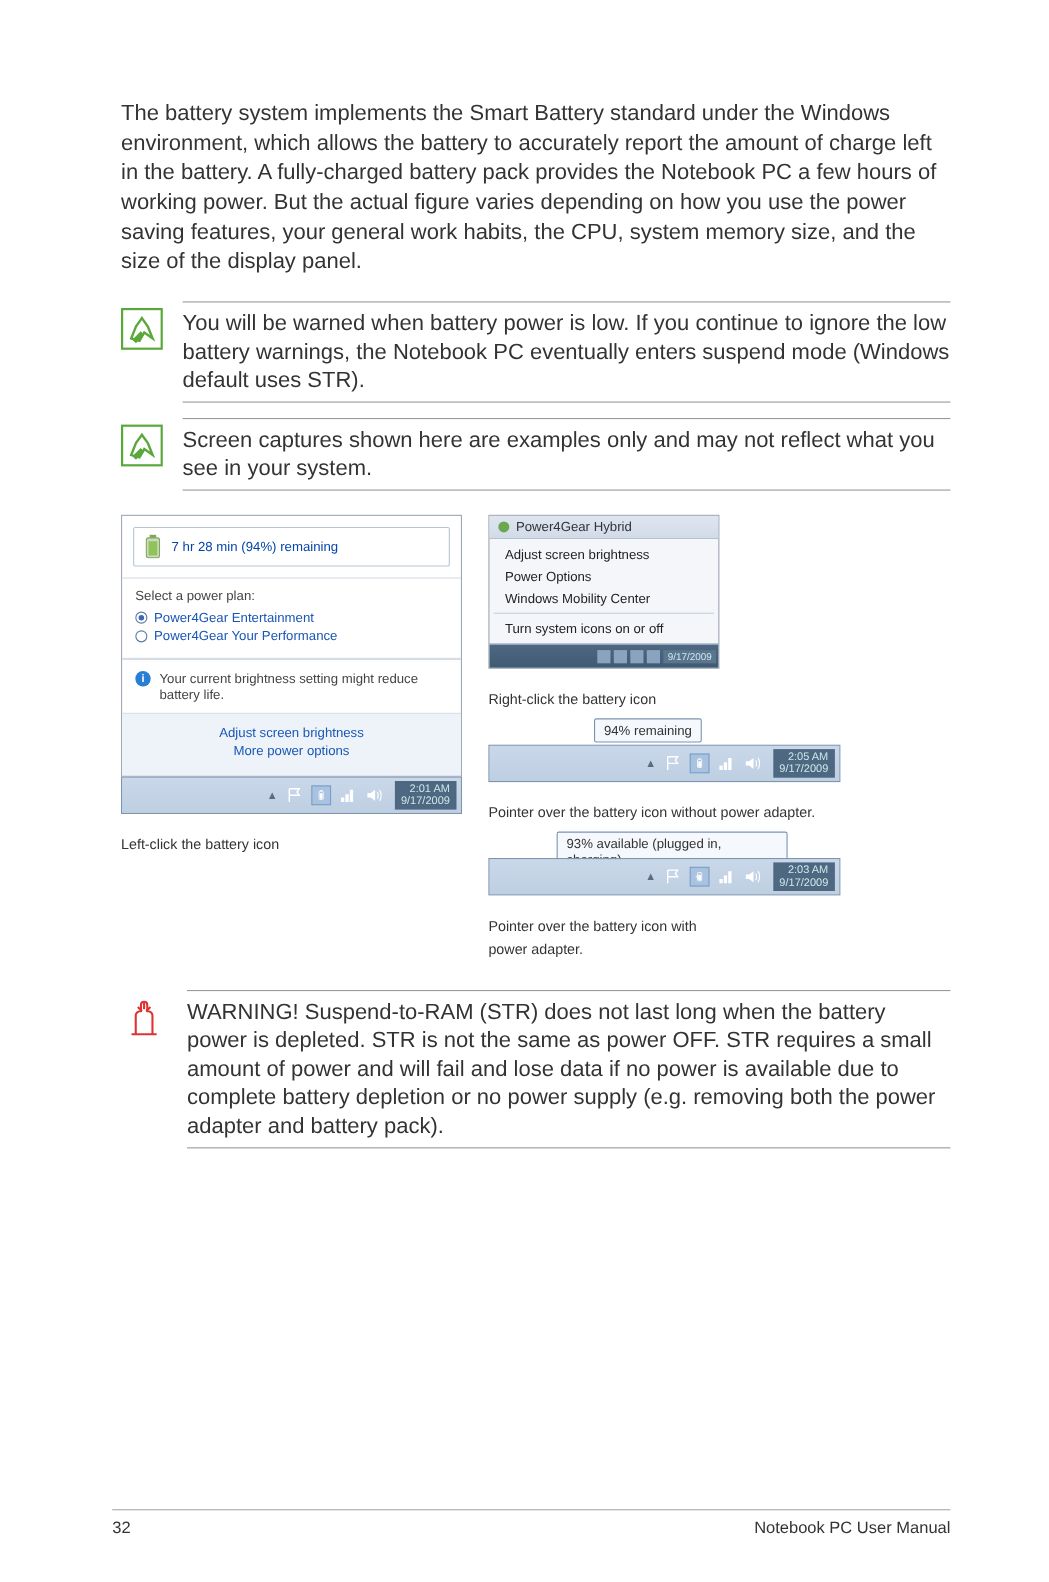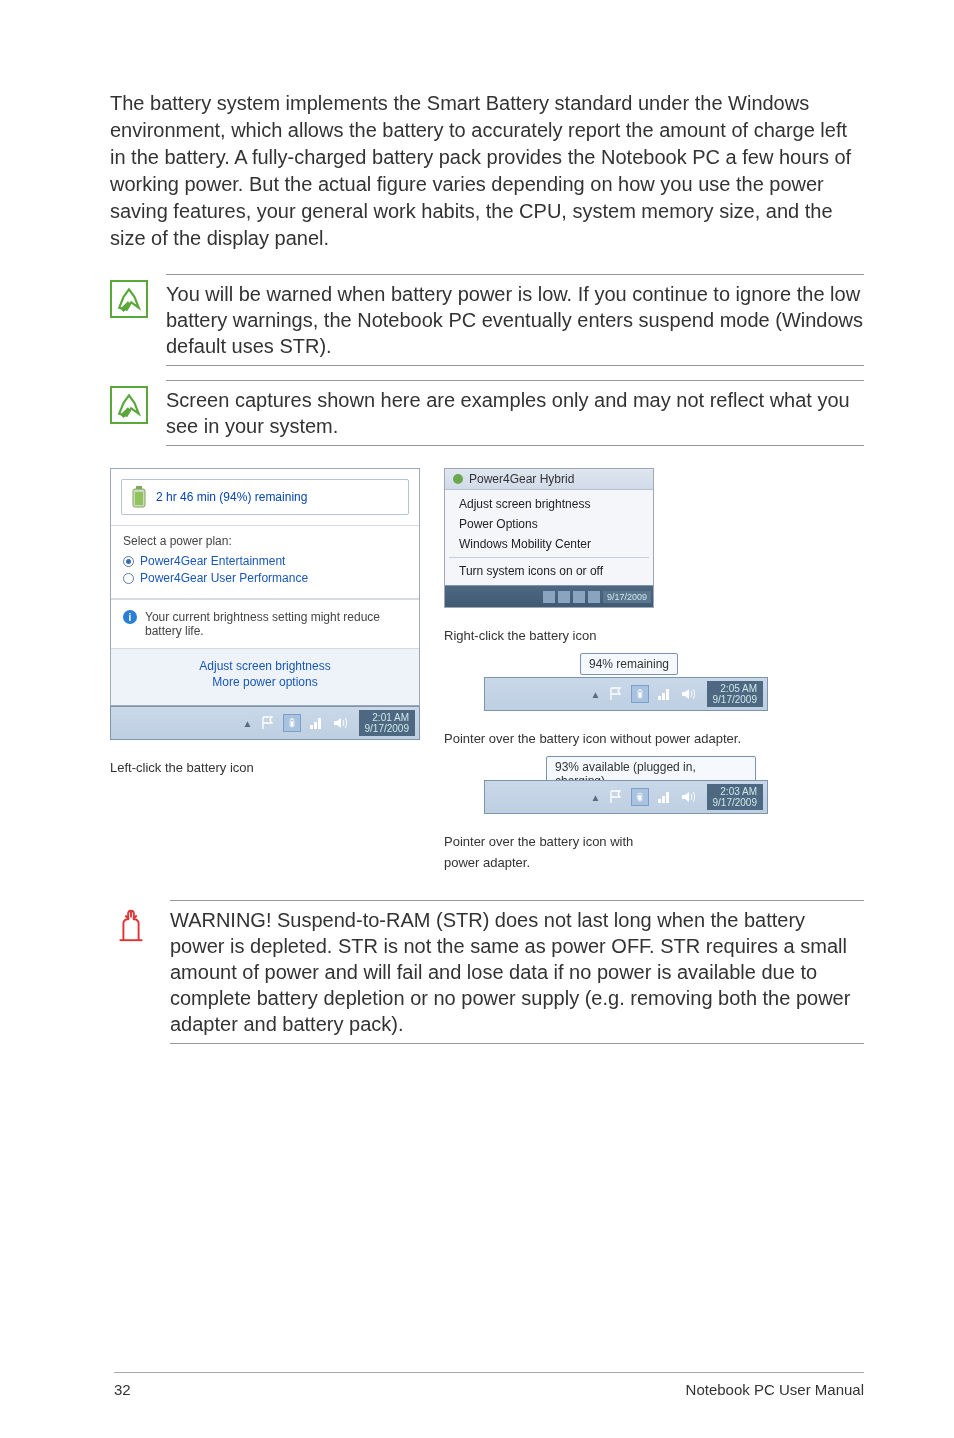--- a/index.html
+++ b/index.html
@@ -187,31 +187,31 @@
   
   .tooltip {
     position: absolute;
     border: 1px solid #7d94b1;
     background: #f5f8fc;
     padding: 3px 8px;
     font-size: 12px;
     color: #333;
     border-radius: 2px;
   }
-  .tray-wrap { position: relative; width: 284px; margin-left: 40px; }
+  .tray-wrap { position: relative; width: 320px; }
   .tray-wrap .tooltip { top: -24px; }
   .tray-wrap.ttp1 .tooltip { left: 96px; }
   .tray-wrap.ttp2 .tooltip { left: 62px; width: 210px; }
 
   .right-col > * { margin-bottom: 6px; }
 
   .footer {
     position: absolute;
     bottom: 40px;
-    left: 114px;
+    left: 102px;
     right: 90px;
     border-top: 1px solid #aaa;
     padding-top: 8px;
     display: flex;
     justify-content: space-between;
     font-size: 15px;
     color: #333;
   }
 </style>
 </head>
@@ -243,32 +243,32 @@
   <div class="screenshots-row">
     <div class="left-col">
       <div class="power-popup">
         <div class="pp-top">
           <div class="pp-remaining">
             <svg class="battery-svg" viewBox="0 0 14 22">
               <rect x="4" y="0" width="6" height="3" fill="#7fa85a"></rect>
               <rect x="1" y="3" width="12" height="18" rx="2" fill="#cfd8c4" stroke="#7fa85a"></rect>
               <rect x="3" y="6" width="8" height="13" fill="#8fc45a"></rect>
             </svg>
-            <span>2 hr 46 min (94%) remaining</span>
+            <span>7 hr 28 min (94%) remaining</span>
           </div>
         </div>
         <div class="pp-mid">
           <div class="plan-title">Select a power plan:</div>
           <div class="radio-row">
             <span class="radio-dot sel"></span>
             <span>Power4Gear Entertainment</span>
           </div>
           <div class="radio-row">
             <span class="radio-dot"></span>
-            <span>Power4Gear User Performance</span>
+            <span>Power4Gear Your Performance</span>
           </div>
         </div>
         <div class="pp-info">
           <div class="info-i">i</div>
           <div>Your current brightness setting might reduce battery life.</div>
         </div>
         <div class="pp-links">
           <div>Adjust screen brightness</div>
           <div>More power options</div>
         </div>

